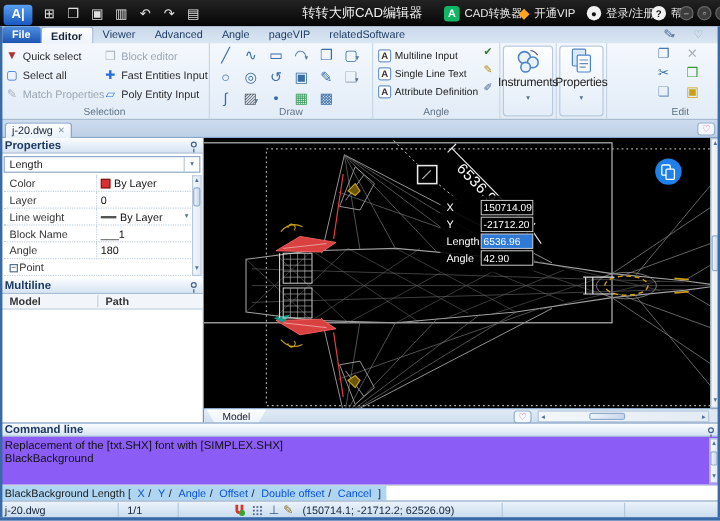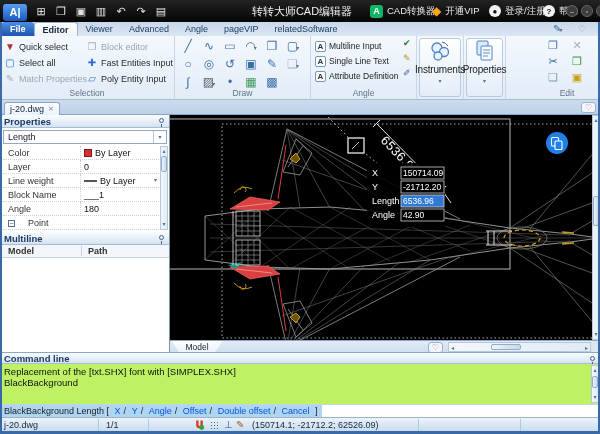--- a/index.html
+++ b/index.html
@@ -63,21 +63,21 @@
 .sbthumb{position:absolute;background:linear-gradient(90deg,#eef4fa,#c8d8ea);border:1px solid #92accc;border-radius:2px}
 .sbarrow{position:absolute;font-size:6px;color:#51719a;text-align:center;line-height:9px;width:100%}
 
 #canvas{top:115px;left:170px;width:422px;height:225px;background:#000}
 #canvstrip{top:340px;left:170px;width:422px;height:12px;background:linear-gradient(#e2ecf6,#cfdfee);border-top:1px solid #8aa6c8}
 #modeltab{position:absolute;left:2px;top:0;width:50px;height:12px;background:linear-gradient(#fdfeff,#eaf2fa);clip-path:polygon(0 0,100% 0,86% 100%,14% 100%);font-size:8.5px;color:#223;text-align:center;line-height:12px}
 #vscroll{top:115px;left:592px;width:8px;height:225px}
 #corner{top:340px;left:592px;width:8px;height:12px;background:#dfe8f2;border-top:1px solid #8aa6c8}
 
 #cmdhead{top:352px;left:0;width:600px;height:12px;background:linear-gradient(#fbfdff,#d5e3f2);border-top:1px solid #8aa6c8;border-bottom:1px solid #a8bcd4;font-size:9.5px;font-weight:bold;color:#1c3a64;line-height:11px;padding-left:4px}
-#cmdhist{top:364px;left:0;width:600px;height:40px;background:#bef264;font-size:9.5px;color:#111}
+#cmdhist{top:364px;left:0;width:600px;height:40px;background:#8b5cf6;font-size:9.5px;color:#111}
 .histline{position:absolute;left:4px;white-space:nowrap}
 #cmdinput{top:404px;left:0;width:600px;height:13px;background:#fff;border-top:1px solid #c8d4e0;font-size:9px;line-height:12px}
 .hl{display:inline-block;background:#aed5f2;padding:0 4px;height:12px;white-space:nowrap}
 .opt{color:#0a52d8;margin:0 3px;text-decoration:none}
 .sep{color:#222}
 
 #statusbar{top:417px;left:0;width:600px;height:14px;background:linear-gradient(#ecf3fb,#c9dcee);border-top:1px solid #9ab2cc;font-size:9px;color:#16253a}
 .sdiv{position:absolute;top:1px;height:12px;border-left:1px solid #b4c8dc}
 .sic{position:absolute;top:1px;font-size:10px;color:#3c5a7a}
 .gridic{position:absolute;top:3px;width:9px;height:9px;background-image:radial-gradient(#4c688a 0.8px,transparent 0.9px);background-size:3px 3px}
@@ -285,21 +285,21 @@
     <span class="lab">Block Name</span>
       <span class="cdiv"></span>
     <span class="val">___1</span>
   </div>
   <div class="prow abs" style="top:202px">
     <span class="lab">Angle</span>
       <span class="cdiv"></span>
     <span class="val">180</span>
   </div>
   <div class="prow abs" style="top:216px">
-    <span class="lab" style="display:flex;gap:13px;align-items:center">
+    <span class="lab" style="display:flex;gap:1px;align-items:center">
         <span class="cbox">−</span>
         <span>Point</span>
       </span>
   </div>
 
   <div class="abs sbtrack" style="left:160px;top:146px;width:8px;height:84px">
     <span class="sbarrow" style="top:0">▴</span>
     <div class="sbthumb" style="left:0px;top:9px;width:6px;height:16px"></div>
     <span class="sbarrow" style="bottom:0">▾</span>
   </div>

